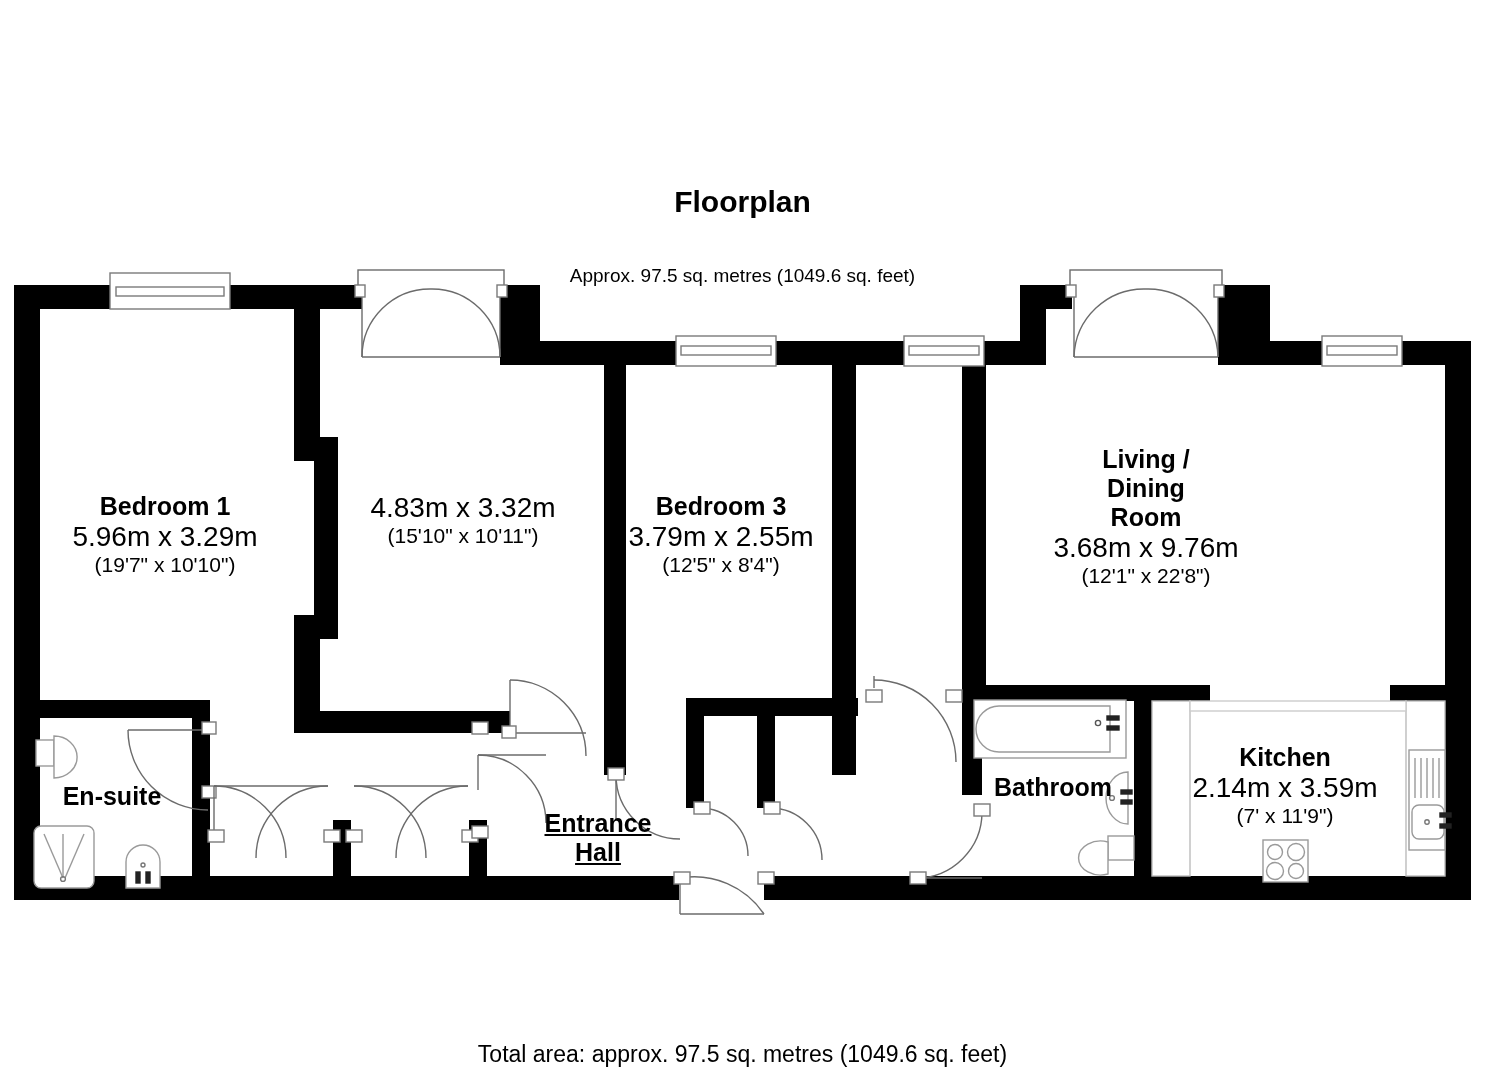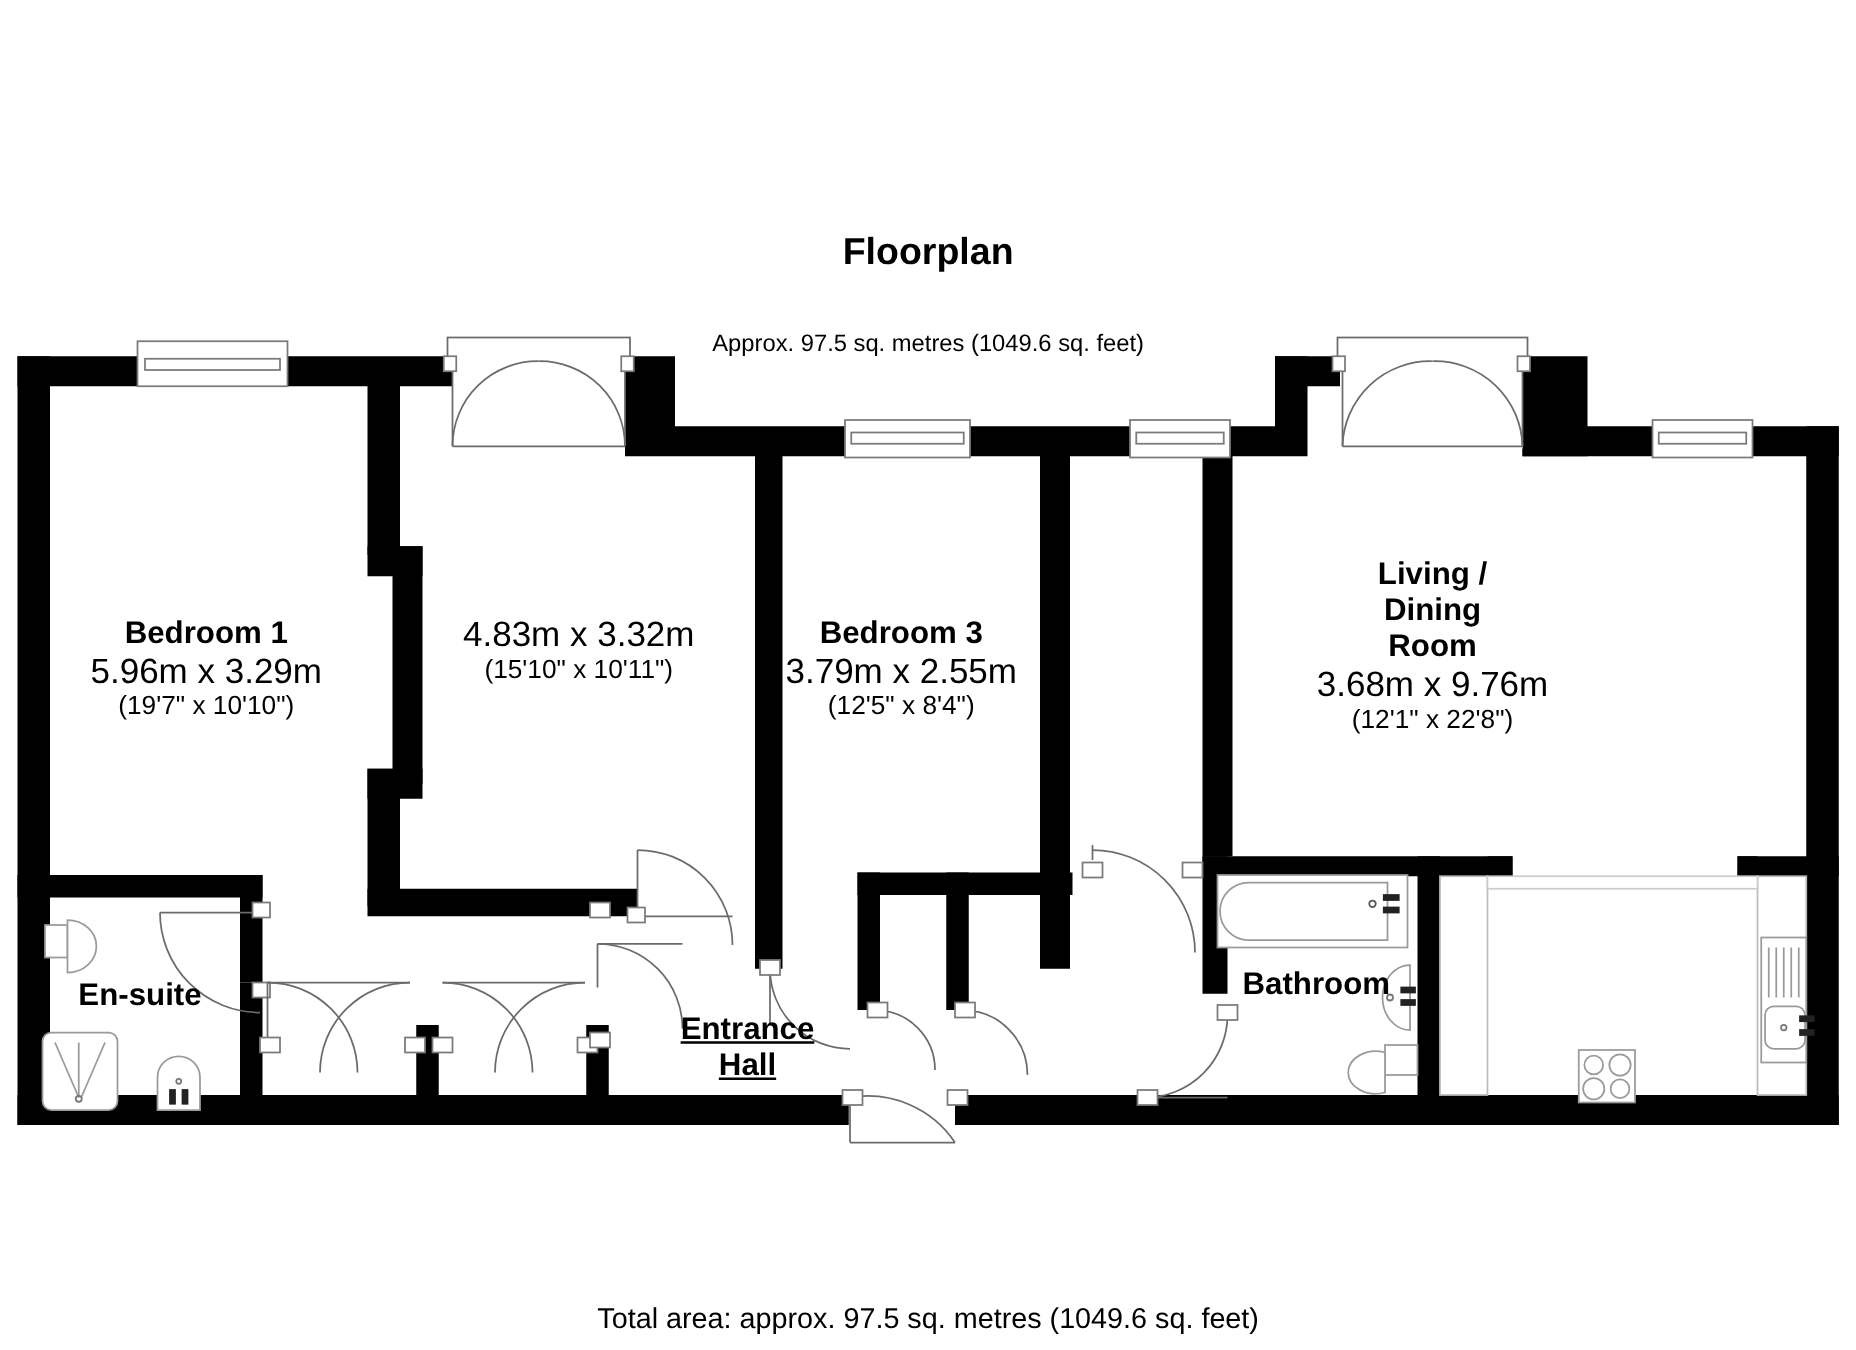--- a/index.html
+++ b/index.html
@@ -371,20 +371,25 @@
   </div>
 
   <div class="rlabel" style="left:1028px; top:445px; width:236px;">
     <span class="rname">Living /
 Dining
 Room</span>
     <span class="rdim">3.68m x 9.76m</span>
     <span class="rdim2">(12'1" x 22'8")</span>
   </div>
 
+  <div class="rlabel" style="left:1168px; top:743px; width:234px;">
+    <span class="rname">Kitchen</span>
+    <span class="rdim">2.14m x 3.59m</span>
+    <span class="rdim2">(7' x 11'9")</span>
+  </div>
 
   <div class="rlabel" style="left:14px; top:782px; width:196px;">
     <span class="rname">En-suite</span>
   </div>
 
   <div class="rlabel" style="left:958px; top:773px; width:190px;">
     <span class="rname">Bathroom</span>
   </div>
 
   <div class="rlabel" style="left:500px; top:809px; width:196px;text-decoration:underline;">

